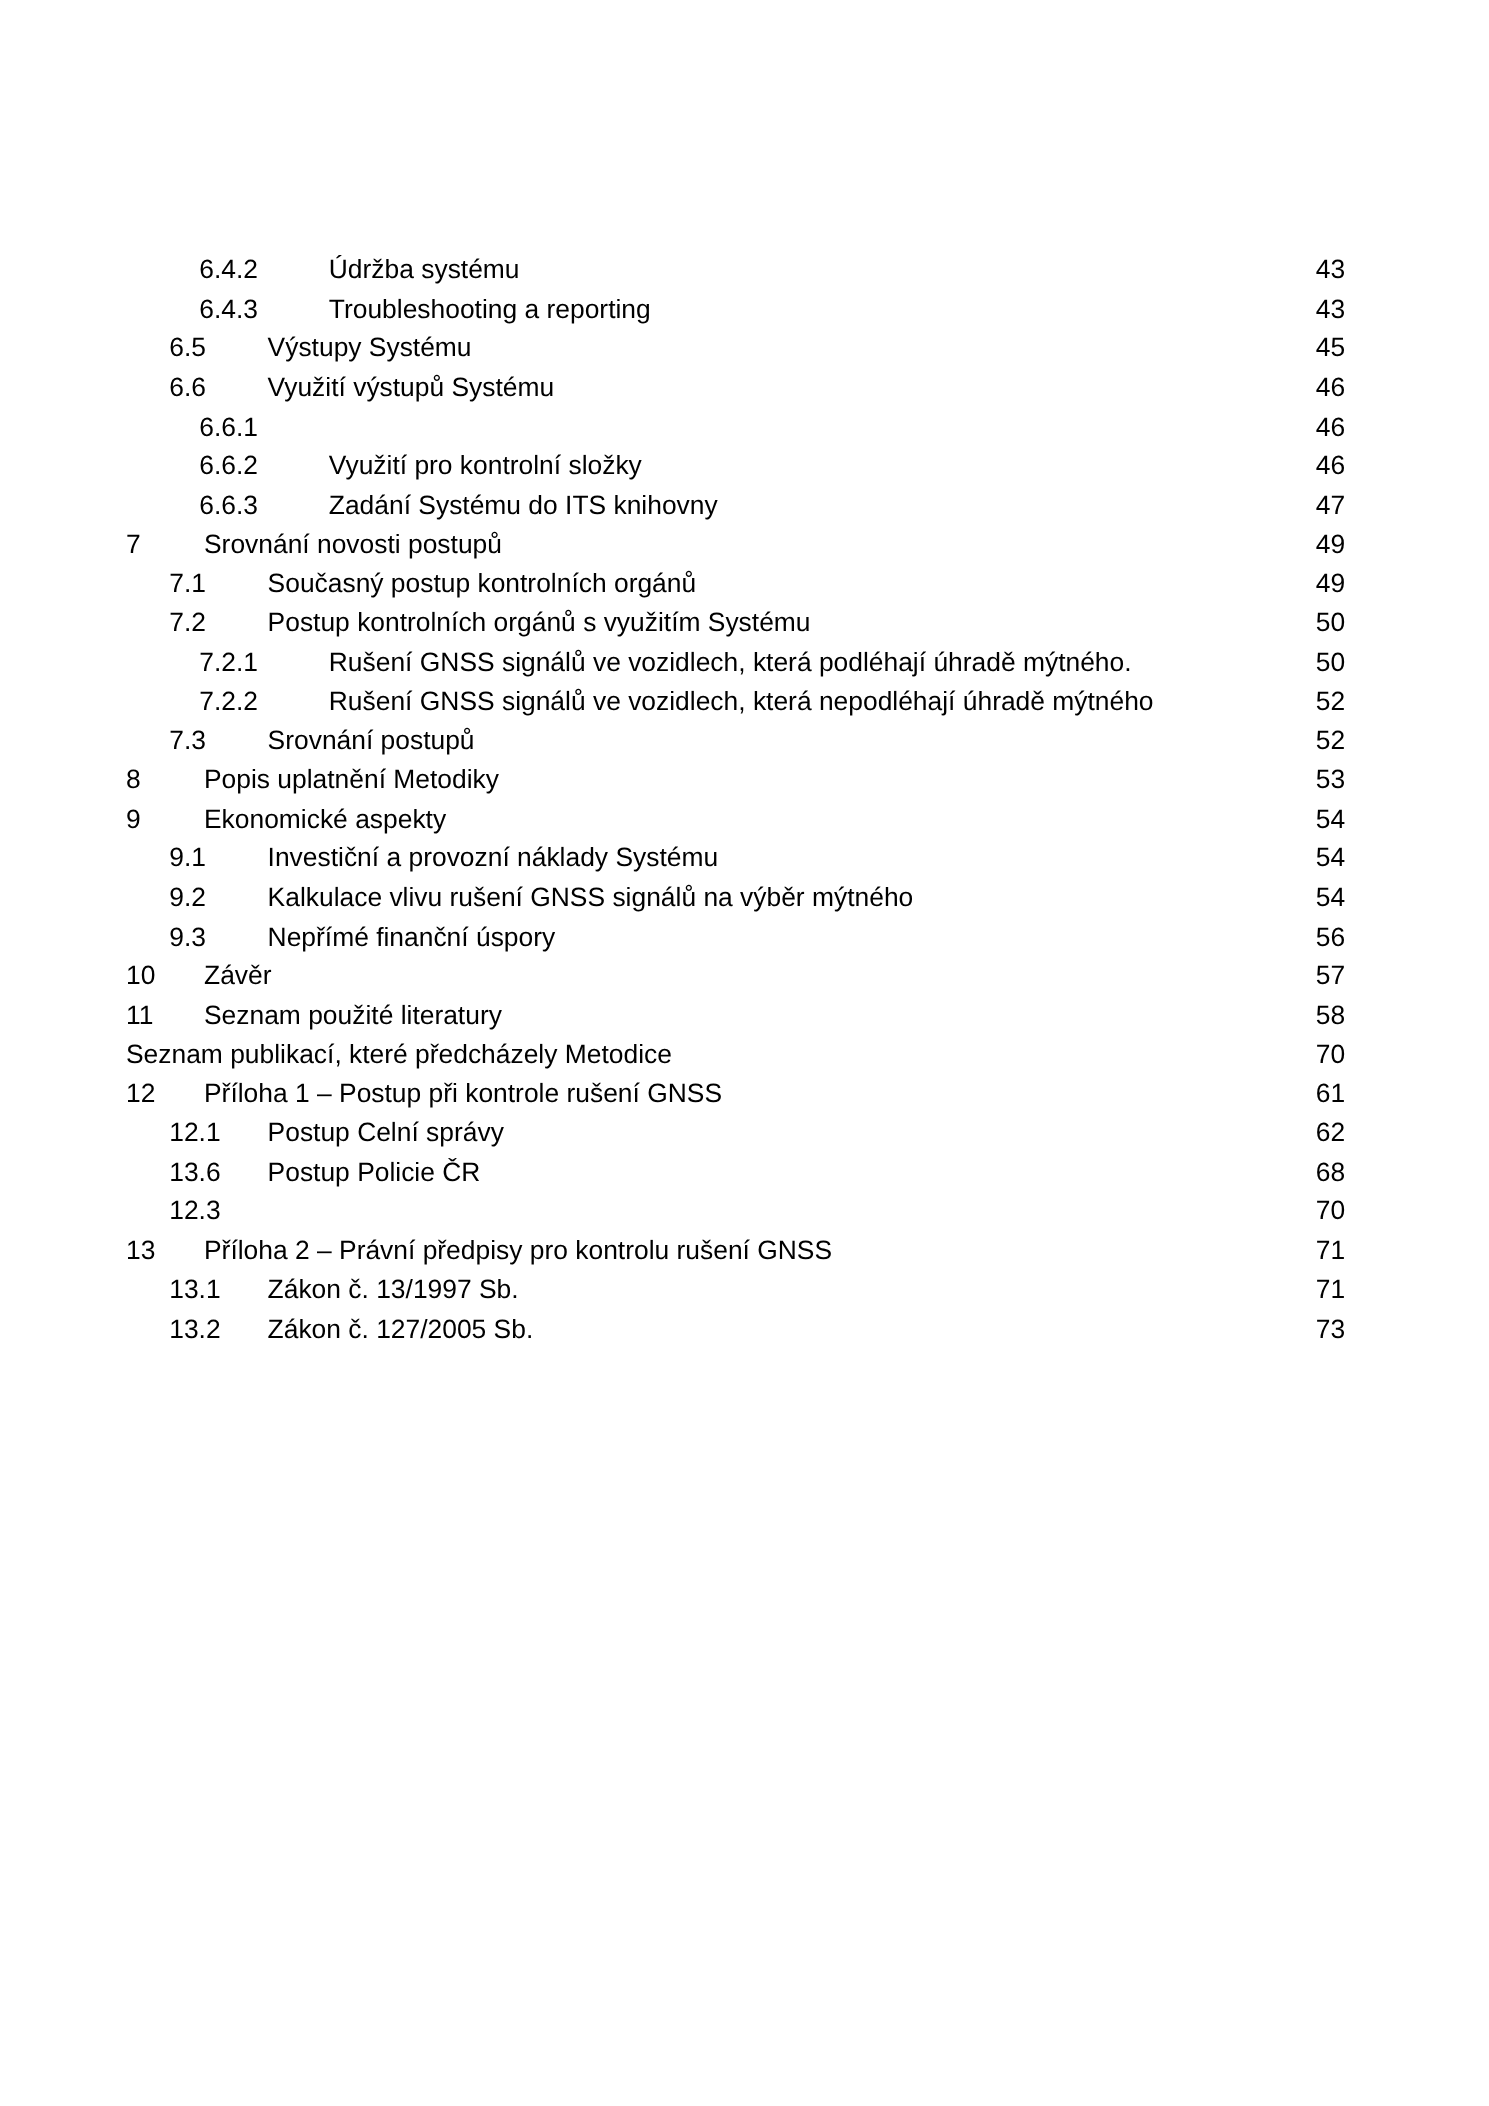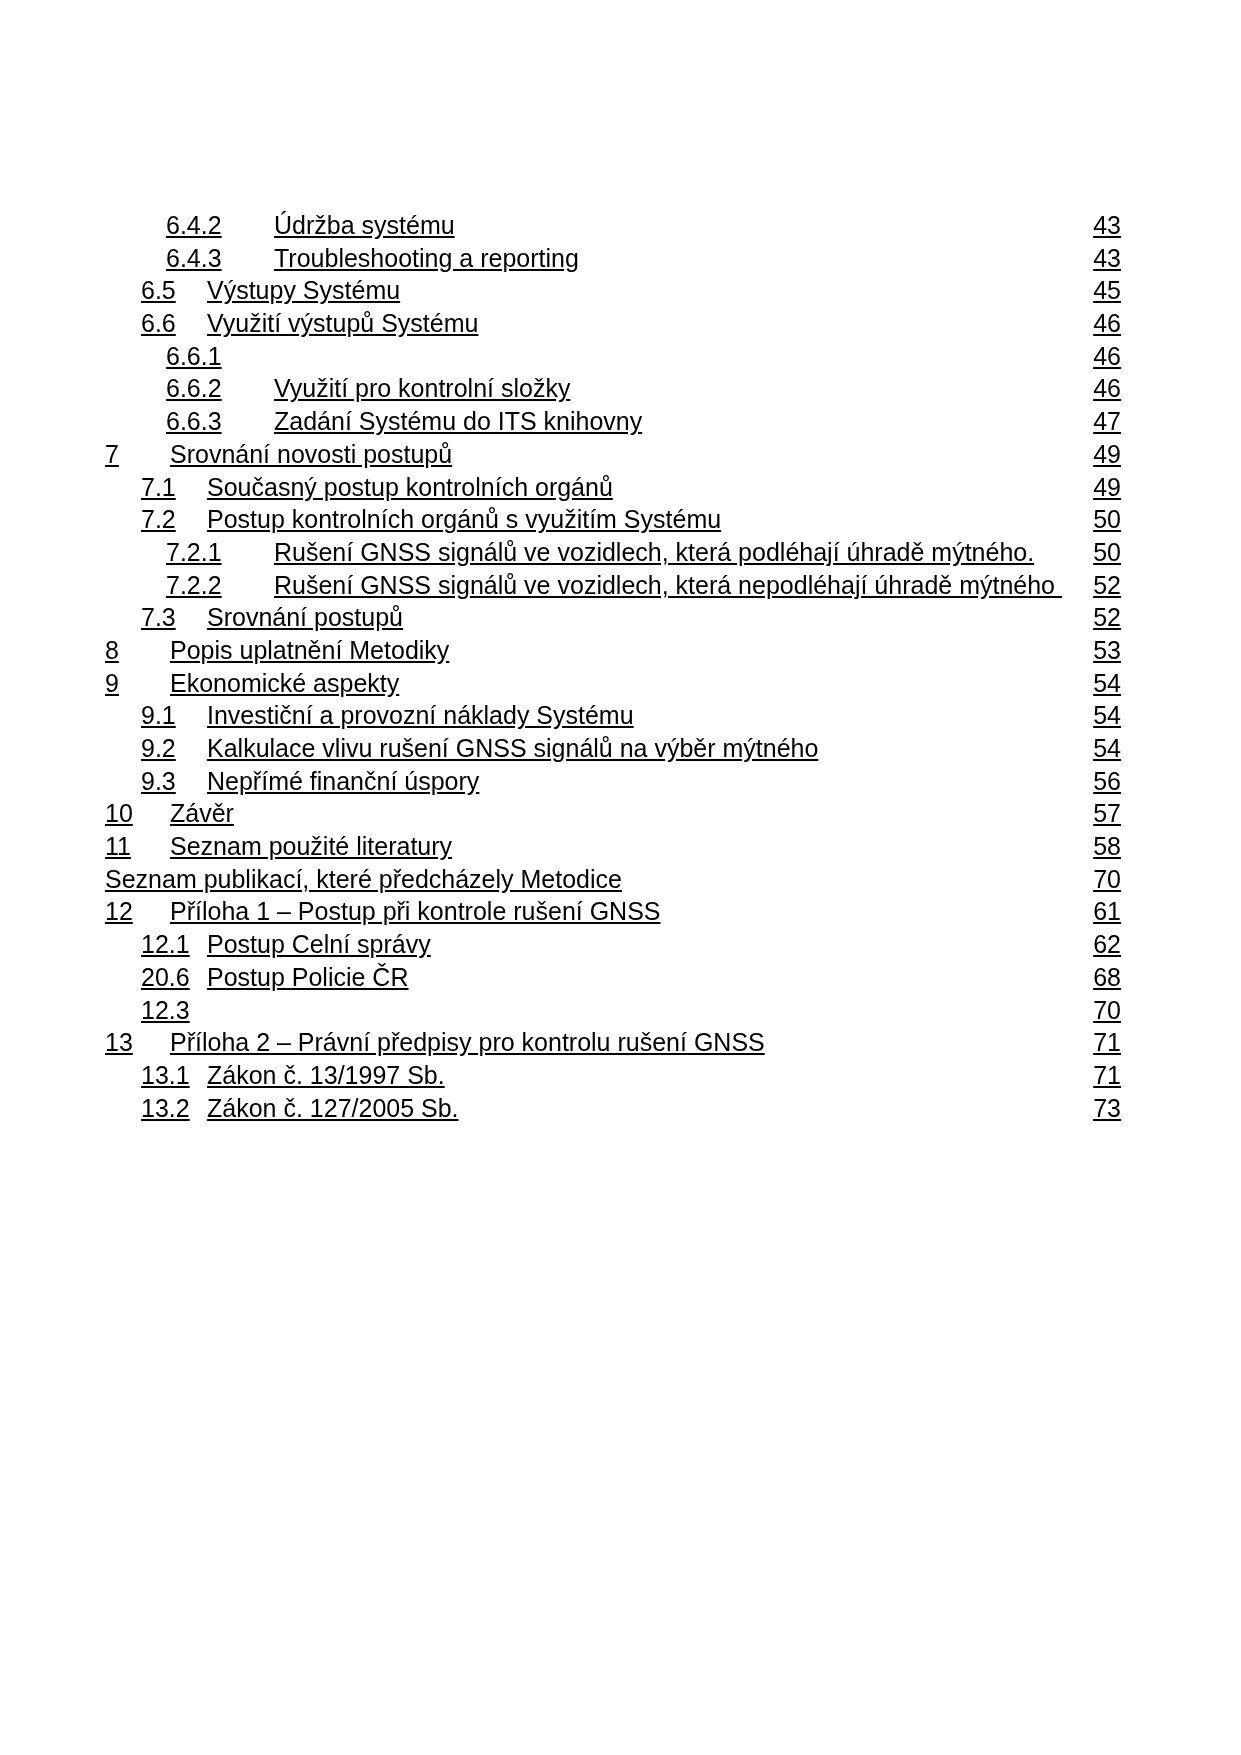--- a/index.html
+++ b/index.html
@@ -21,34 +21,33 @@
     overflow: hidden;
   }
   .toc {
     position: absolute;
     left: 105px;
     top: 209px;
     width: 1016px; 
   }
   .toc-row {
     display: flex;
-    align-items: center;
+    align-items: flex-end;
     height: 32.7px;
     line-height: 32.7px;
-    font-size: 25px;
+    font-size: 22px;
     white-space: pre;
-    text-decoration: underline;
   }
   .toc-row .num {
     flex: 0 0 auto;
     display: inline-block;
   }
   .toc-row.lvl1 { padding-left: 0; }
   .toc-row.lvl1 .num { width: 65px; }
-  .toc-row.lvl2 { padding-left: 36px; }
+  .toc-row.lvl2 { padding-left: 36px; gap: 16px; }
   .toc-row.lvl2 .num { width: 66px; }
   .toc-row.lvl3 { padding-left: 61px; }
   .toc-row.lvl3 .num { width: 108px; }
   .toc-row.no-num .num { width: 0; }
   .toc-row .title {
     flex: 0 0 auto;
   }
   .toc-row .leader {
     flex: 1 1 auto;
     min-width: 8px;
@@ -200,21 +199,21 @@
     <span class="leader"></span>
     <span class="page-num">61</span>
   </div>
       <div class="toc-row lvl2">
     <span class="num">12.1</span>
     <span class="title">Postup Celní správy</span>
     <span class="leader"></span>
     <span class="page-num">62</span>
   </div>
       <div class="toc-row lvl2">
-    <span class="num">20.6</span>
+    <span class="num">13.6</span>
     <span class="title">Postup Policie ČR</span>
     <span class="leader"></span>
     <span class="page-num">68</span>
   </div>
       <div class="toc-row lvl2">
     <span class="num">12.3</span>
     <span class="leader"></span>
     <span class="page-num">70</span>
   </div>
       <div class="toc-row lvl1">

